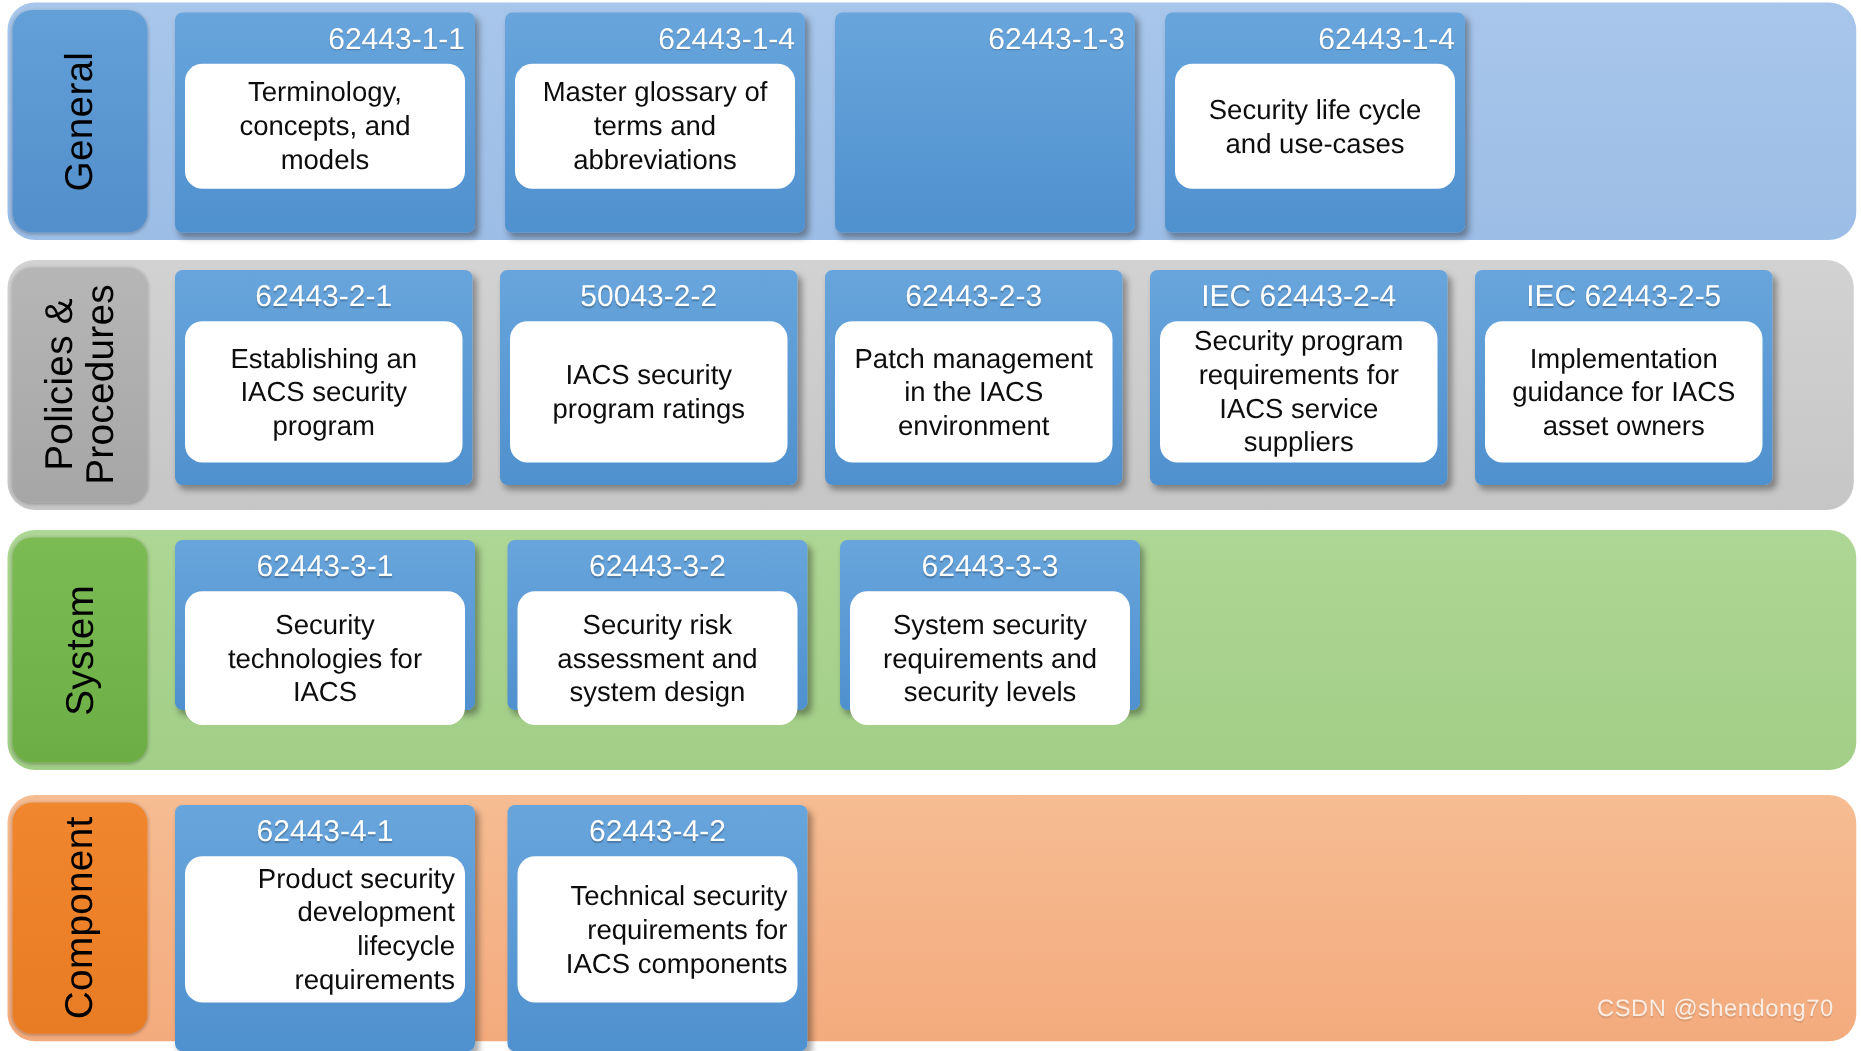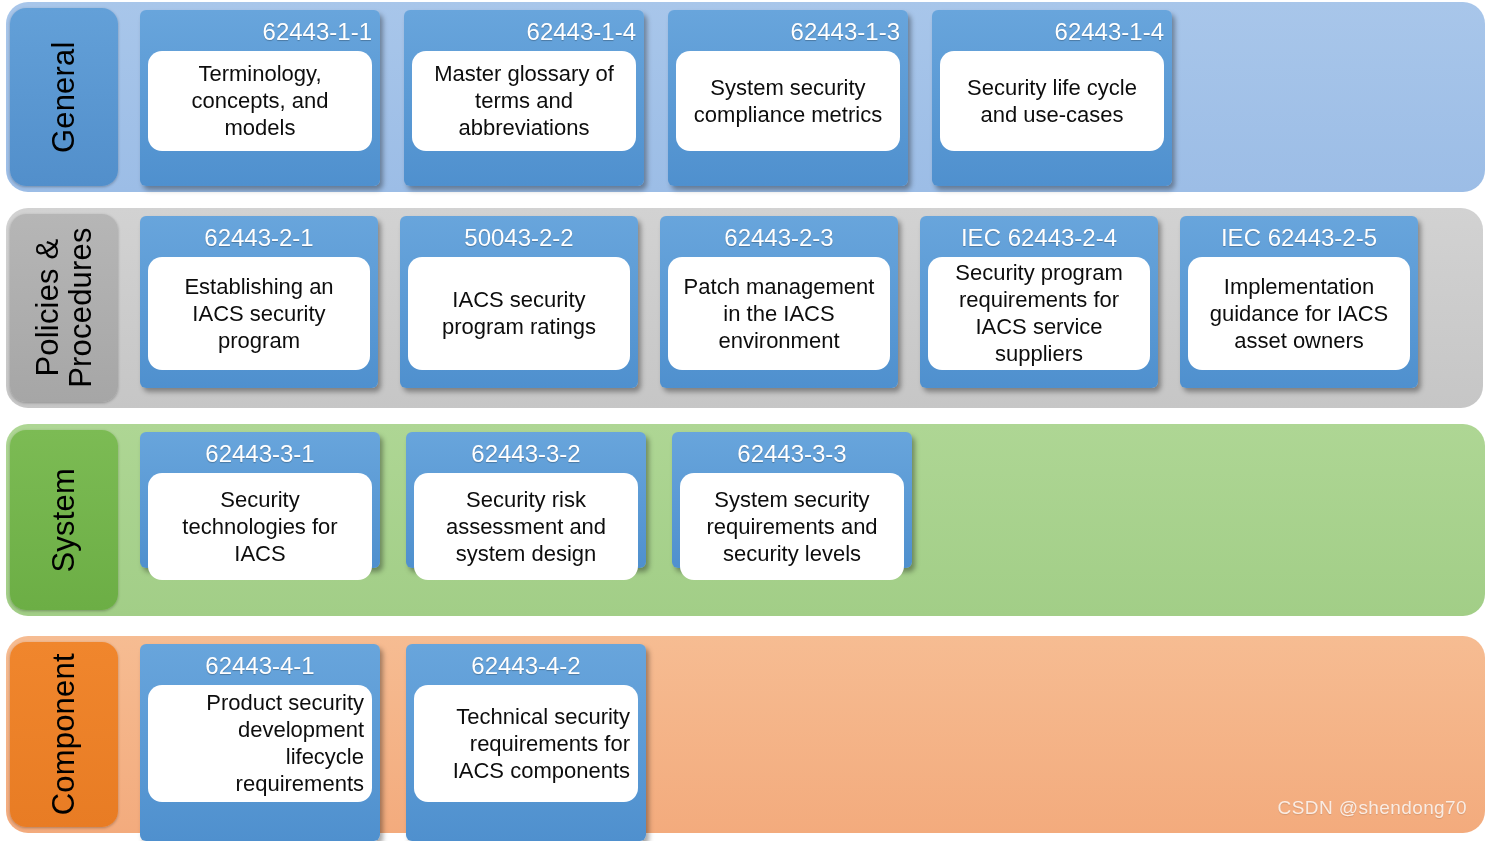--- a/index.html
+++ b/index.html
@@ -171,23 +171,20 @@
 
       <div class="card">
         <div class="card-title">62443-1-4</div>
         <div class="card-body">
             <span>Master glossary of terms and abbreviations</span>
           </div>
       </div>
 
       <div class="card">
         <div class="card-title">62443-1-3</div>
-        <div class="card-body">
-            <span>System security compliance metrics</span>
-          </div>
       </div>
 
       <div class="card">
         <div class="card-title">62443-1-4</div>
         <div class="card-body">
             <span>Security life cycle and use-cases</span>
           </div>
       </div>
 
     </div>

